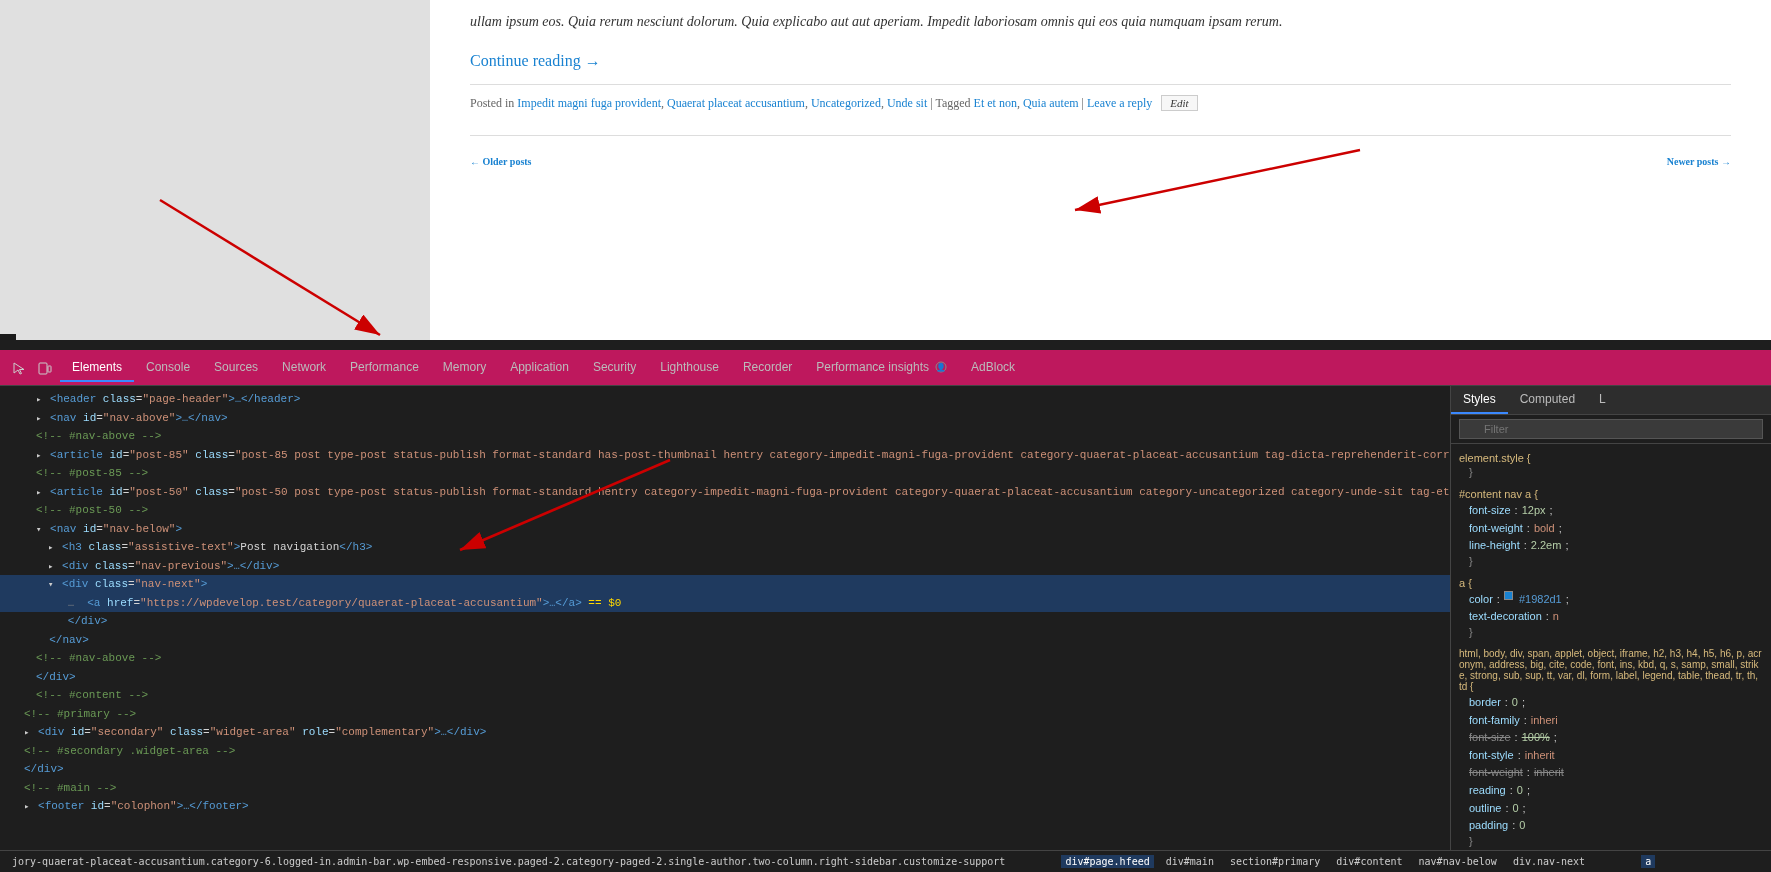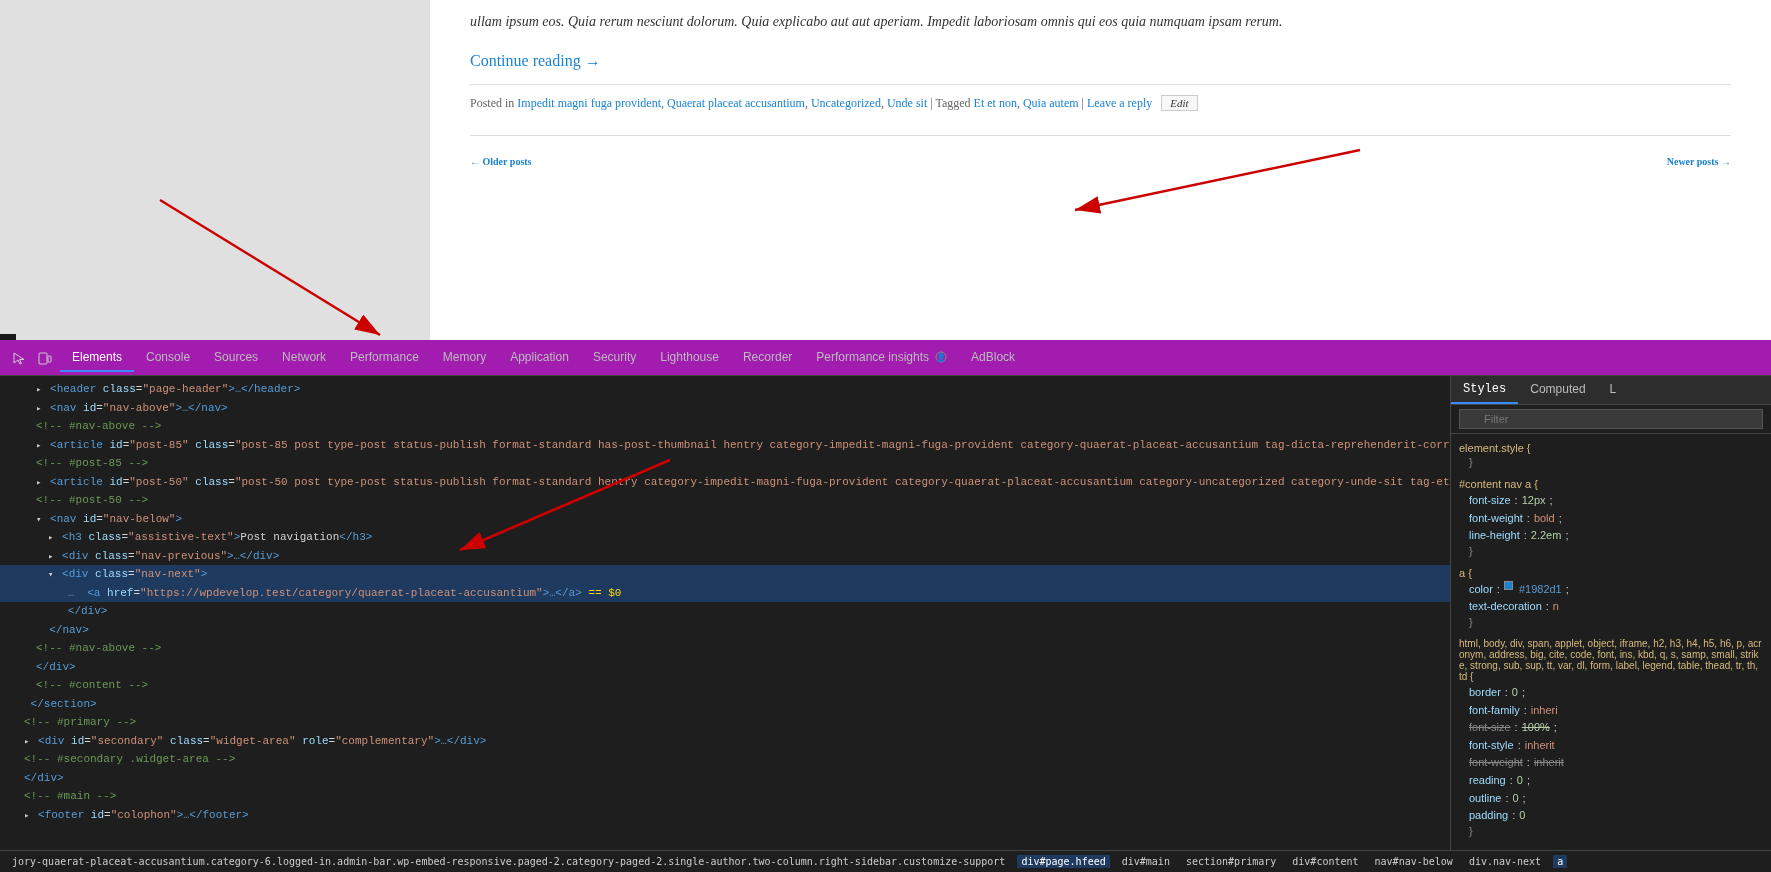--- a/index.html
+++ b/index.html
@@ -118,25 +118,26 @@
       bottom: 0;
       background: #1e1e1e;
       display: flex;
       flex-direction: column;
     }
 
     
     #devtools-toolbar {
       display: flex;
       align-items: center;
-      background: #a21caf;
+      background: #be185d;
       border-bottom: 1px solid #444;
       height: 36px;
       padding: 0 8px;
       flex-shrink: 0;
+      margin-top: 10px;
     }
 
     .dt-icon-btn {
       width: 22px;
       height: 22px;
       display: flex;
       align-items: center;
       justify-content: center;
       color: #ccc;
       font-size: 14px;
@@ -238,21 +239,20 @@
       padding: 6px 12px;
       font-size: 12px;
       color: #bbb;
       cursor: pointer;
       border-bottom: 2px solid transparent;
     }
 
     .styles-tab.active {
       color: #fff;
       border-bottom: 2px solid #3b89ff;
-      font-family: Liberation Mono, monospace;
     }
 
     #styles-filter {
       padding: 4px 8px;
       border-bottom: 1px solid #444;
     }
 
     #styles-filter input {
       width: 100%;
       background: #3a3a3a;
@@ -320,21 +320,21 @@
       flex-shrink: 0;
       overflow: hidden;
       white-space: nowrap;
     }
 
     .breadcrumb-item {
       padding: 1px 4px;
       cursor: pointer;
     }
 
-    .breadcrumb-item:hover, .breadcrumb-item.active { background: #1f3a5f; color: #fff; }
+    .breadcrumb-item:hover, .breadcrumb-item.active { background: #1f3a5f; color: #fff; margin-left: 44px; }
     .breadcrumb-sep { color: #666; margin: 0 1px; }
 
     
     .red-arrow {
       position: absolute;
       pointer-events: none;
     }
 
     
     #html-panel::-webkit-scrollbar { width: 6px; }
@@ -517,23 +517,20 @@
       </div>
 
       <div class="html-line indent-1">
         <span class="ht-tag">&lt;/div&gt;</span>
       </div>
 
       <div class="html-line indent-1">
         <span class="ht-comment">&lt;!-- #content --&gt;</span>
       </div>
 
-      <div class="html-line">
-        &nbsp;<span class="ht-tag">&lt;/section&gt;</span>
-      </div>
 
       <div class="html-line">
         <span class="ht-comment">&lt;!-- #primary --&gt;</span>
       </div>
 
       <div class="html-line">
         <span class="triangle closed"></span>
         <span class="ht-tag">&lt;div </span><span class="ht-attr">id</span><span class="ht-eq">=</span><span class="ht-val">"secondary"</span><span class="ht-attr"> class</span><span class="ht-eq">=</span><span class="ht-val">"widget-area"</span><span class="ht-attr"> role</span><span class="ht-eq">=</span><span class="ht-val">"complementary"</span><span class="ht-tag">&gt;</span><span class="ellipsis-btn">…</span><span class="ht-tag">&lt;/div&gt;</span>
       </div>
 

